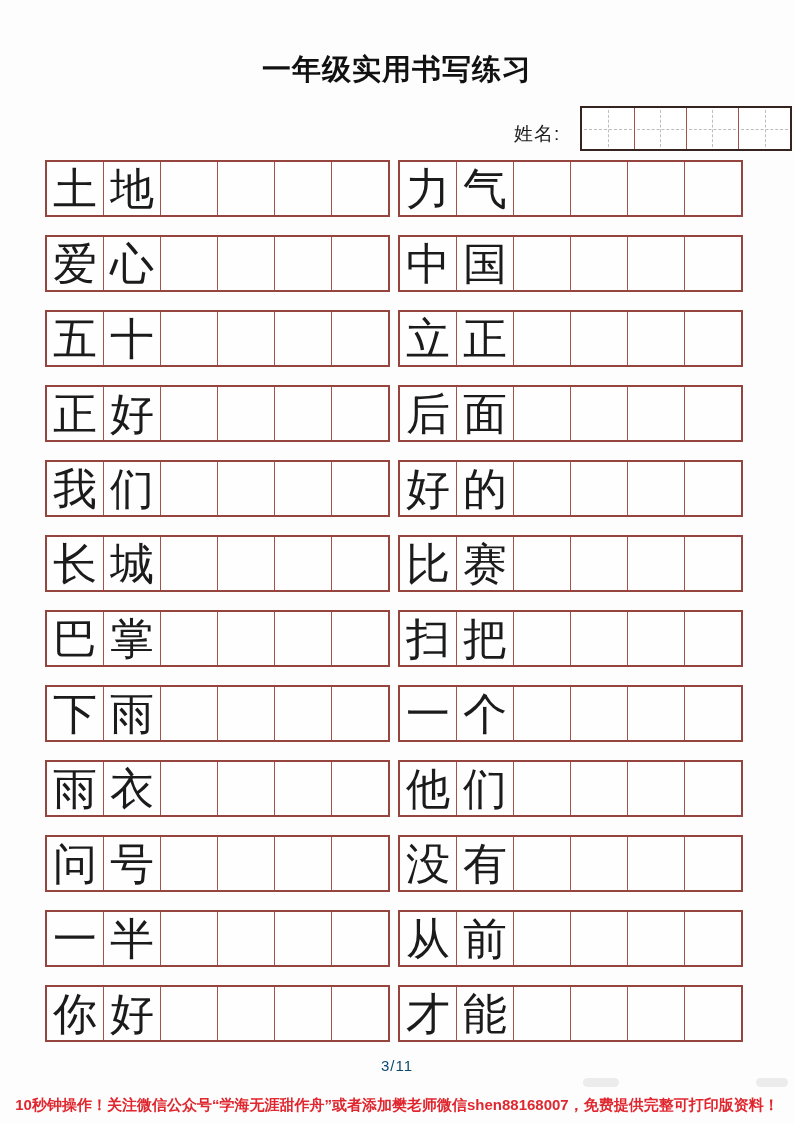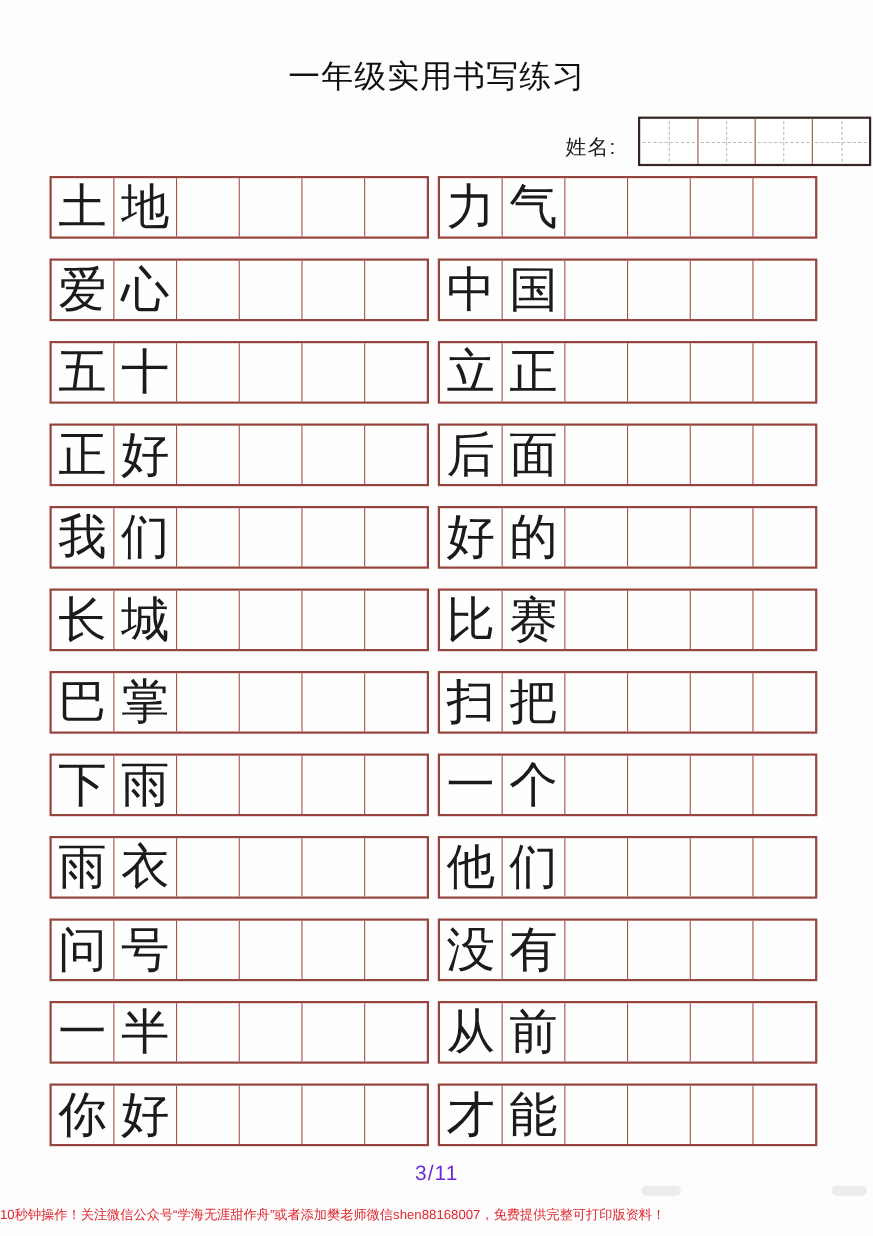--- a/index.html
+++ b/index.html
@@ -16,21 +16,21 @@
     position:relative;
     background:#fdfdfd;
     font-family:"Liberation Sans", sans-serif;
     overflow:hidden;
   }
   .title{
     position:absolute;
     top:50px;left:0;width:100%;
     text-align:center;
     font-size:29px;
-    font-weight:400;
+    font-weight:700;
     letter-spacing:1px;
     color:#111;
   }
   
   .name-block{
     position:absolute;
     top:106px;
     left:514px;
     display:flex;
     align-items:center;
@@ -89,30 +89,31 @@
     font-family:"DejaVu Serif", serif;
     font-size:44px;
     line-height:53px;
     color:var(--ink);
   }
   
   .page-num{
     position:absolute;
     top:1057px;left:0;width:100%;
     text-align:center;
-    font-size:19px;
-    color:#6d28d9;
+    font-size:15px;
+    color:#0c4a6e;
     letter-spacing:1px;
   }
   .notice{
     position:absolute;
     top:1096px;left:0;width:100%;
+    text-align:center;
     white-space:nowrap;
-    font-size:12px;
-    font-weight:400;
+    font-size:15px;
+    font-weight:700;
     color:var(--red);
   }
   .smudge{
     position:absolute;
     height:9px;
     background:#ececec;
     border-radius:5px;
   }
   .smudge.s1{top:1078px;left:583px;width:36px;}
   .smudge.s2{top:1078px;left:756px;width:32px;}

